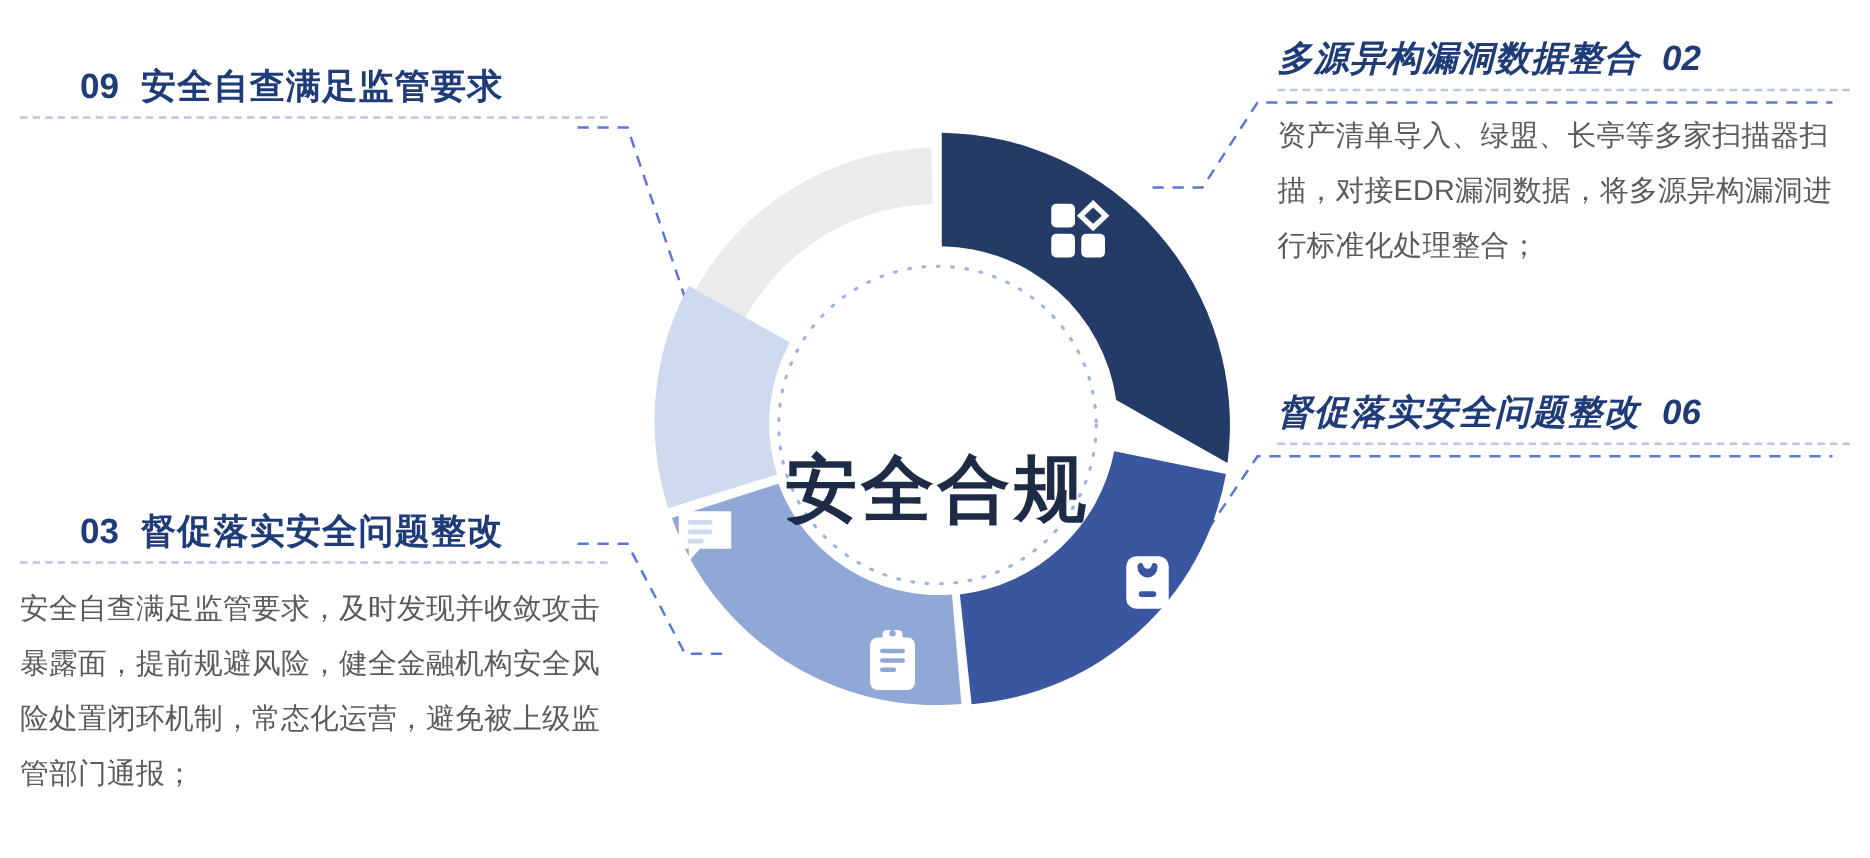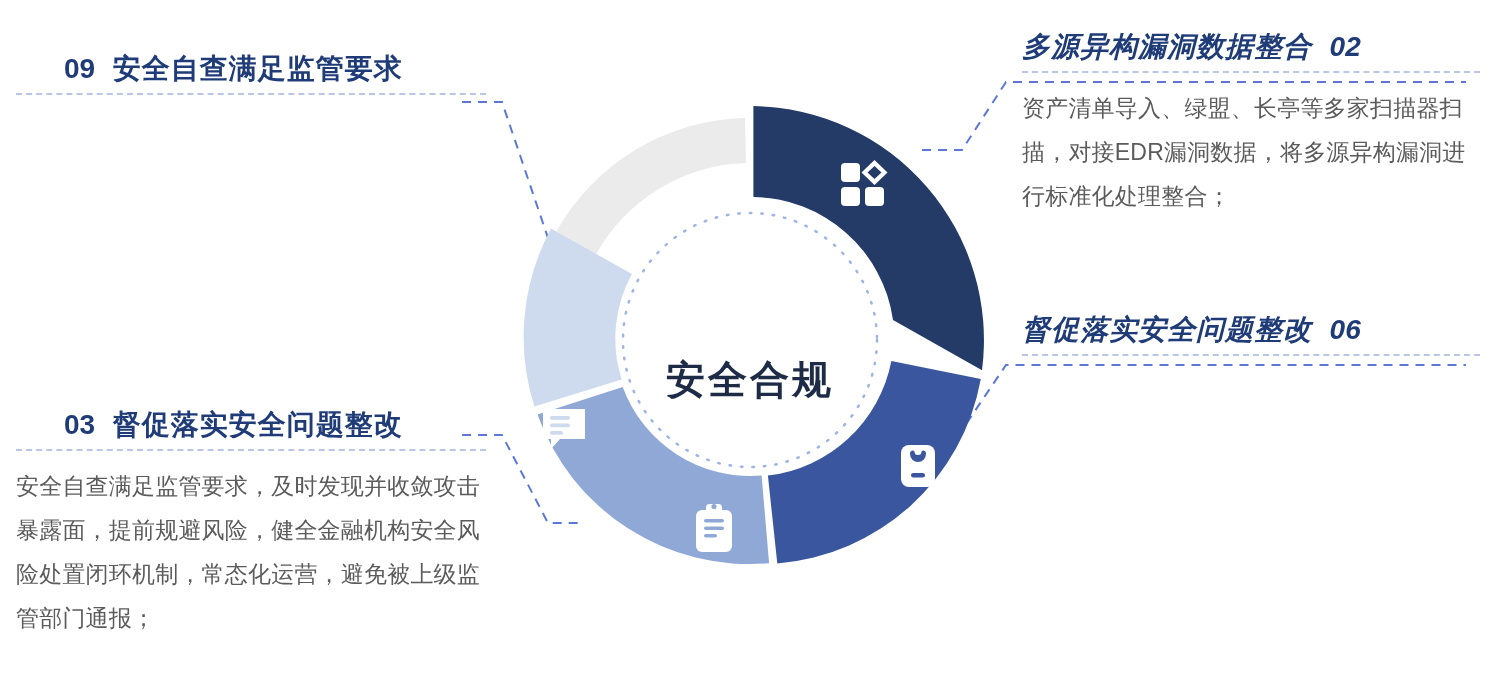--- a/index.html
+++ b/index.html
@@ -47,21 +47,21 @@
   #block2{left:1022px;top:30px;}
   #block4{left:1022px;top:313px;}
 
   
   #wheel{position:absolute;left:489px;top:57px;width:522px;height:566px;}
   .center-label{
     position:absolute;
     left:0;right:0;
     top:296px;
     text-align:center;
-    font-size:39px;
+    font-size:58px;
     font-weight:bold;
     color:#1d2b47;
     letter-spacing:3px;
     pointer-events:none;
   }
   svg{display:block;}
 </style>
 </head>
 <body>
 

